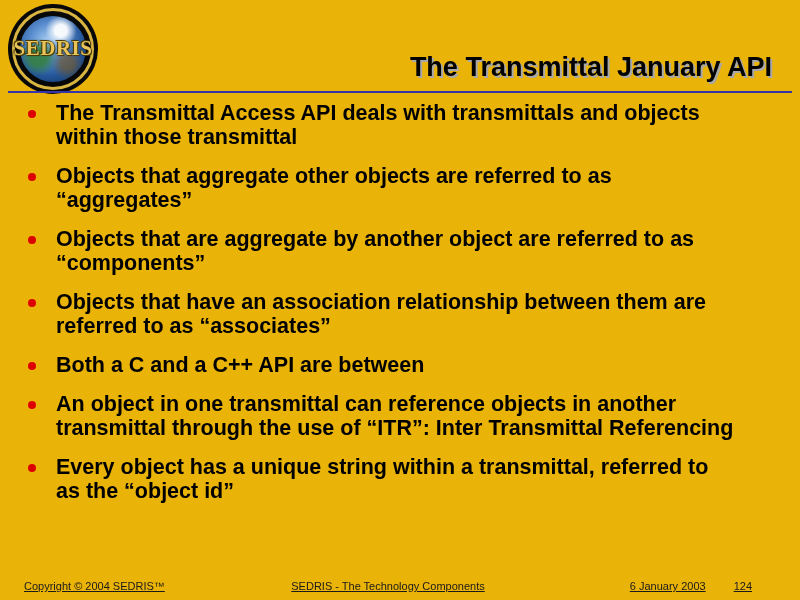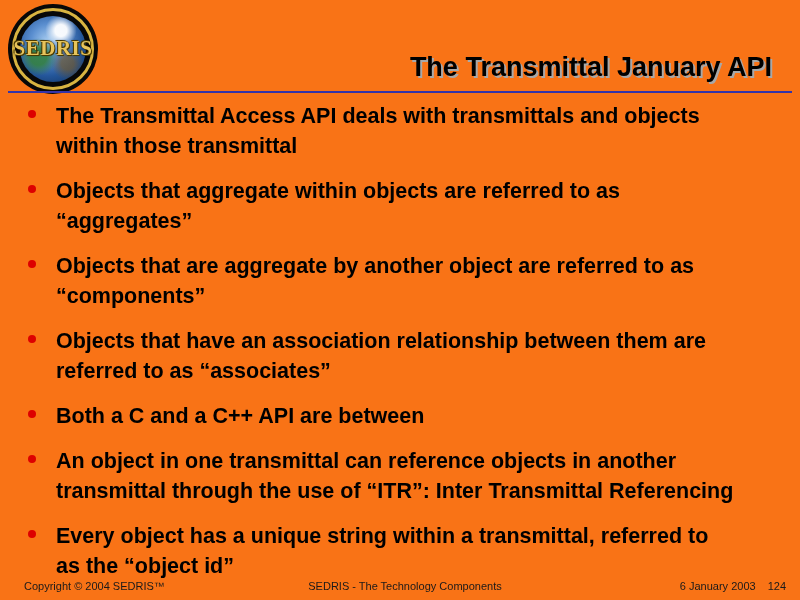--- a/index.html
+++ b/index.html
@@ -6,21 +6,21 @@
   html, body { width: 800px; height: 600px; }
   body {
     font-family: "Liberation Sans", sans-serif;
     background: #fbfbfb;
     position: relative;
     overflow: hidden;
   }
   .slide {
     position: absolute;
     inset: 0;
-    background: #f97316;
+    background: #eab308;
   }
 
   
   .logo {
     position: absolute;
     left: 8px; top: 4px;
     width: 90px; height: 90px;
     border-radius: 50%;
     background: #080808;
   }
@@ -85,41 +85,42 @@
     flex: none;
     width: 8px; height: 8px;
     border-radius: 50%;
     background: #dd0000;
     margin: 9px 20px 0 0;
   }
   .bullet-text {
     width: 682px;
     font-size: 21.5px;
     font-weight: bold;
-    line-height: 30px;
+    line-height: 24px;
     color: #000;
   }
 
   
   .footer {
     position: absolute;
     left: 0; right: 0; bottom: 8px;
     display: grid;
     grid-template-columns: 1fr auto 1fr;
     align-items: baseline;
-    padding: 0 14px 0 24px;
+    padding: 0 48px 0 24px;
     font-size: 11px;
     color: #1a1a1a;
+    text-decoration: underline;
   }
   .footer-left  { justify-self: start; }
   .footer-center{ justify-self: center; text-align: right; }
   .footer-right {
     justify-self: end;
     display: flex;
-    gap: 12px;
+    gap: 28px;
     text-align: center;
   }
 </style>
 </head>
 <body>
 
 <div class="slide">
 
   <div class="logo">
     <div class="logo-ring"></div>
@@ -130,21 +131,21 @@
   <div class="title">The Transmittal January API</div>
   <div class="title-rule"></div>
 
   <div class="content">
     <div class="bullet-item">
       <span class="bullet-dot"></span>
       <span class="bullet-text">The Transmittal Access API deals with transmittals and objects within those transmittal</span>
     </div>
     <div class="bullet-item">
       <span class="bullet-dot"></span>
-      <span class="bullet-text">Objects that aggregate within objects are referred to as “aggregates”</span>
+      <span class="bullet-text">Objects that aggregate other objects are referred to as “aggregates”</span>
     </div>
     <div class="bullet-item">
       <span class="bullet-dot"></span>
       <span class="bullet-text">Objects that are aggregate by another object are referred to as “components”</span>
     </div>
     <div class="bullet-item">
       <span class="bullet-dot"></span>
       <span class="bullet-text">Objects that have an association relationship between them are referred to as “associates”</span>
     </div>
     <div class="bullet-item">

